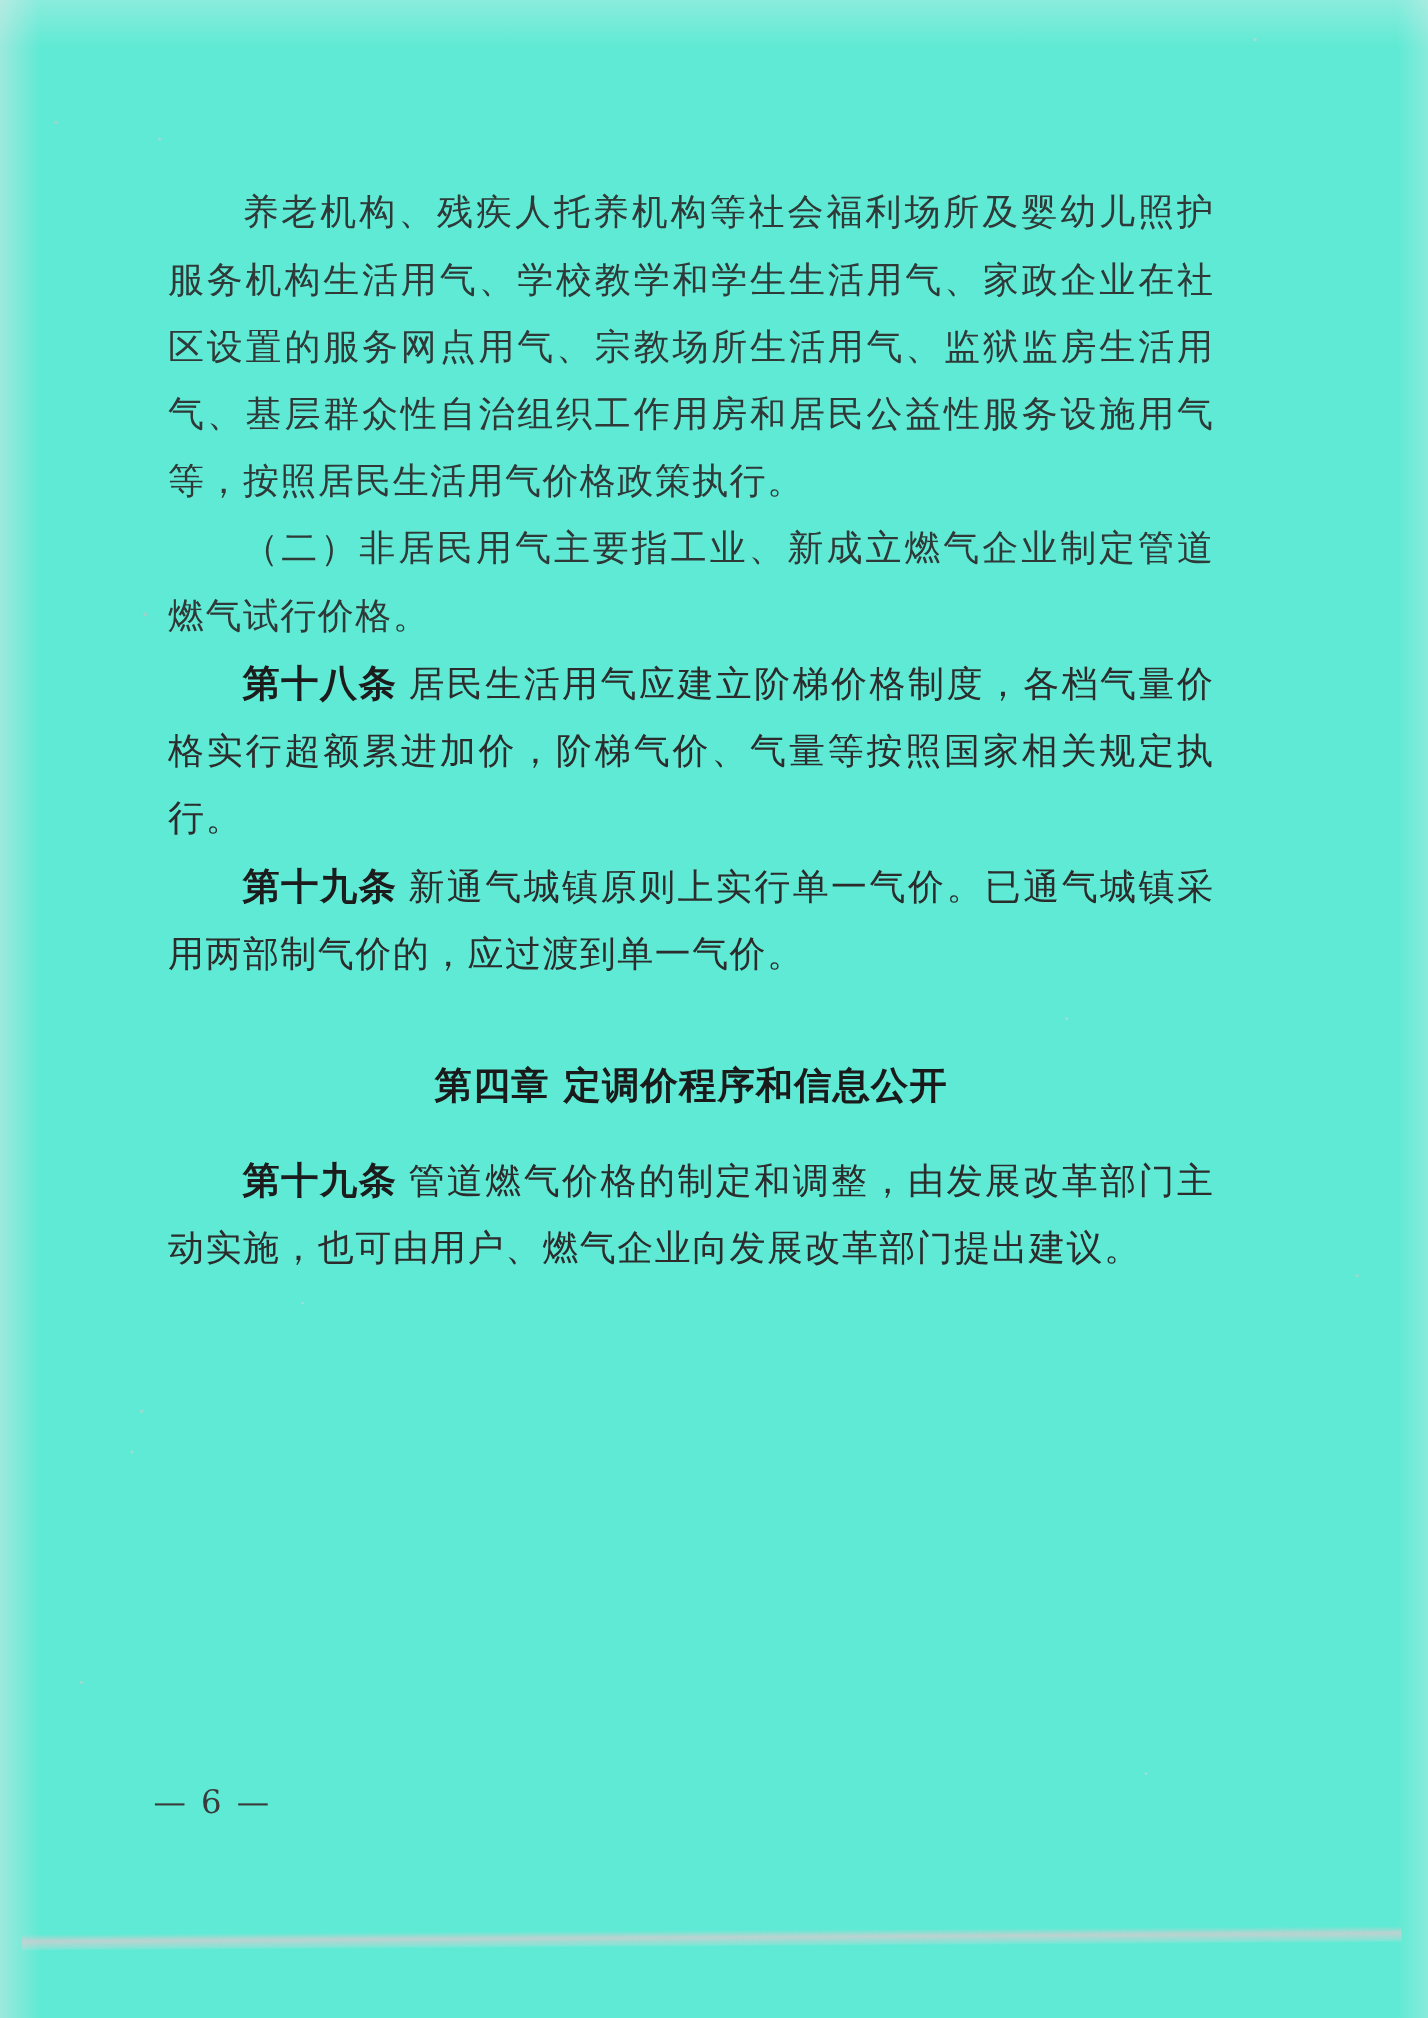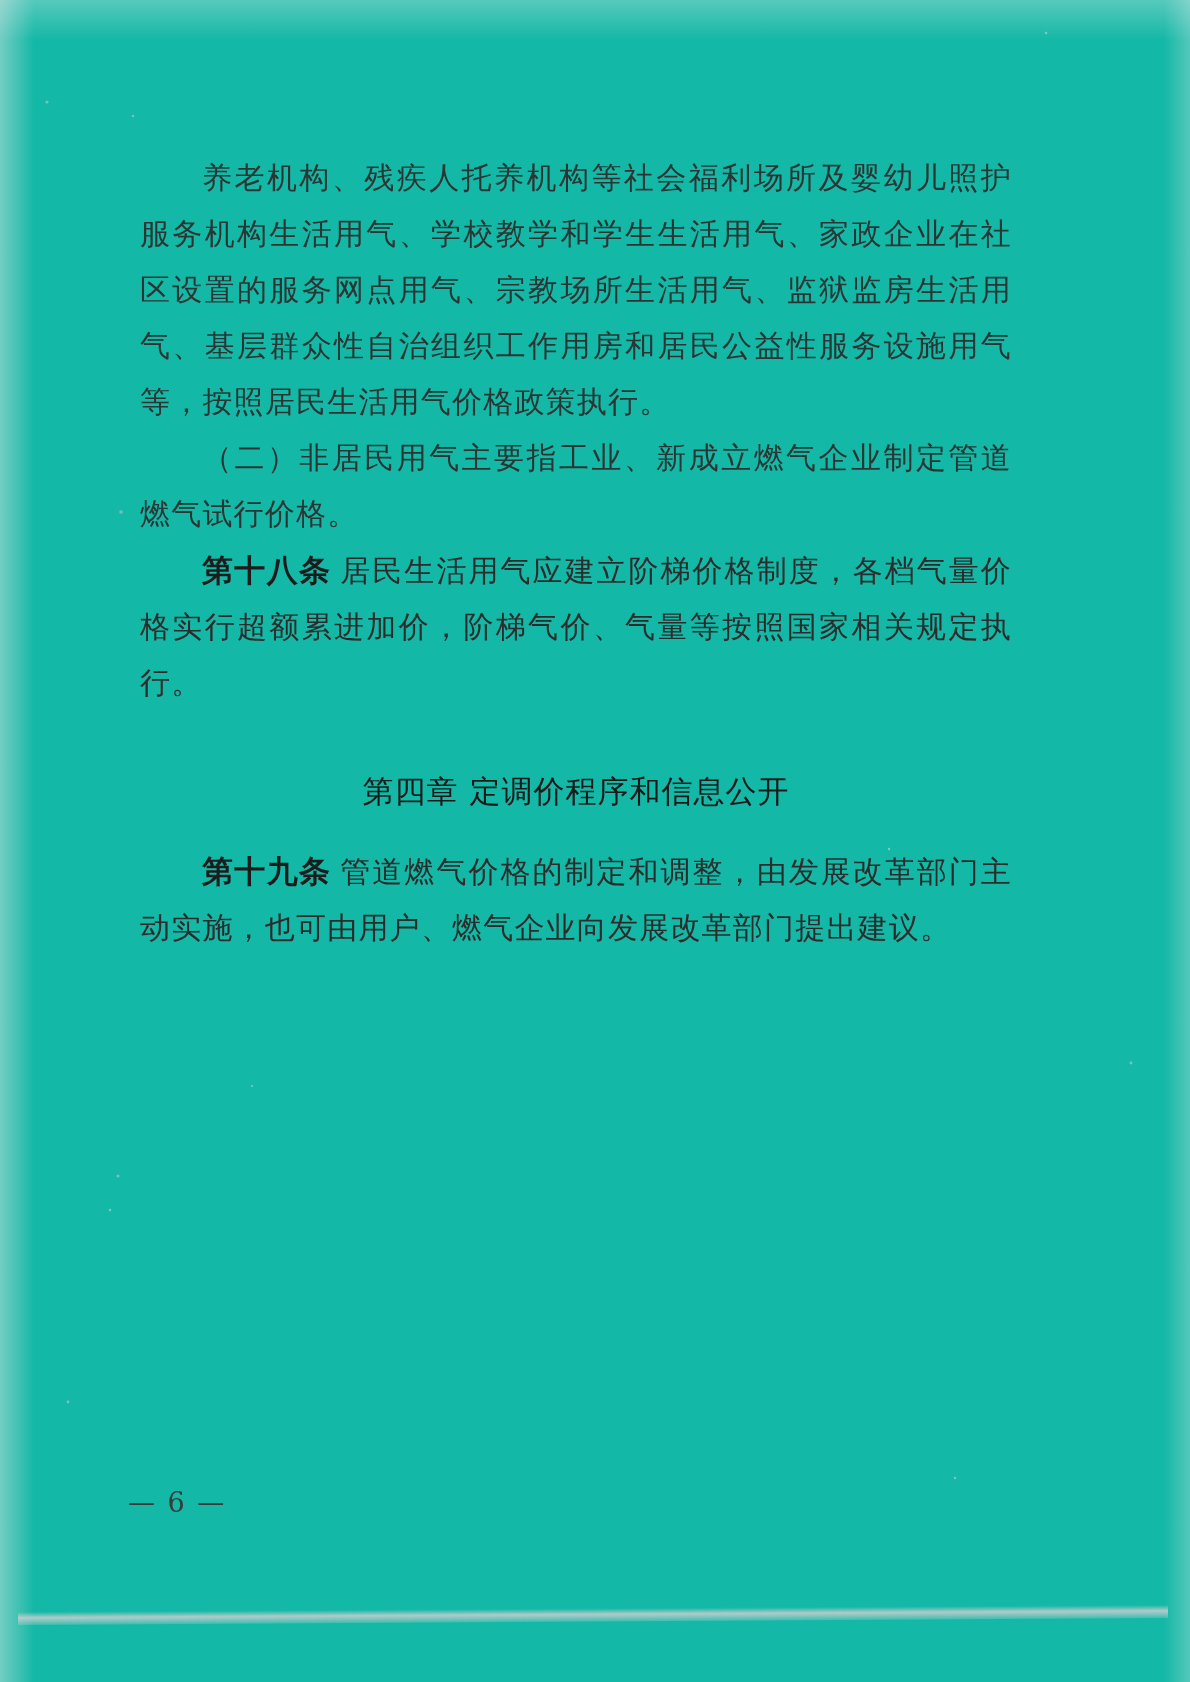--- a/index.html
+++ b/index.html
@@ -4,21 +4,21 @@
 <style>
   html, body {
     margin: 0;
     padding: 0;
     background: #ffffff;
   }
   .page {
     position: relative;
     width: 1190px;
     height: 1682px;
-    background: #14b8a6;
+    background: #5eead4;
     overflow: hidden;
     font-family: "DejaVu Serif", serif;
   }
   
   .paper-tint {
     position: absolute;
     inset: 0;
     background:
       linear-gradient(90deg, rgba(232,232,232,0.45) 0px, rgba(255,255,255,0) 34px),
       linear-gradient(270deg, rgba(236,236,236,0.30) 0px, rgba(255,255,255,0) 26px),
@@ -73,21 +73,21 @@
     font-family: "DejaVu Sans", "Liberation Sans", sans-serif;
     font-weight: bold;
     font-size: 31px;
     letter-spacing: 0.5px;
     color: #1c1c1c;
     margin-right: 9px;
   }
 
   .chapter-heading {
     font-family: "DejaVu Sans", "Liberation Sans", sans-serif;
-    font-weight: normal;
+    font-weight: bold;
     font-size: 31px;
     letter-spacing: 1px;
     color: #1a1a1a;
     text-align: center;
     margin: 0;
     filter: blur(0.15px);
   }
   .chapter-gap-top { height: 60px; }
   .chapter-gap-bottom { height: 30px; }
 
@@ -126,20 +126,21 @@
   </svg>
 
   <div class="content">
 
     <p class="para indent ink-fade-1">养老机构、残疾人托养机构等社会福利场所及婴幼儿照护服务机构生活用气、学校教学和学生生活用气、家政企业在社区设置的服务网点用气、宗教场所生活用气、监狱监房生活用气、基层群众性自治组织工作用房和居民公益性服务设施用气等，按照居民生活用气价格政策执行。</p>
 
     <p class="para indent ink-fade-1">（二）非居民用气主要指工业、新成立燃气企业制定管道燃气试行价格。</p>
 
     <p class="para indent"><span class="article-label">第十八条</span><span>居民生活用气应建立阶梯价格制度，各档气量价格实行超额累进加价，阶梯气价、气量等按照国家相关规定执行。</span></p>
 
+    <p class="para indent"><span class="article-label">第十九条</span><span>新通气城镇原则上实行单一气价。已通气城镇采用两部制气价的，应过渡到单一气价。</span></p>
 
     <div class="chapter-gap-top"></div>
 
     <h2 class="chapter-heading">第四章  定调价程序和信息公开</h2>
 
     <div class="chapter-gap-bottom"></div>
 
     <p class="para indent"><span class="article-label">第十九条</span><span>管道燃气价格的制定和调整，由发展改革部门主动实施，也可由用户、燃气企业向发展改革部门提出建议。</span></p>
 
 

